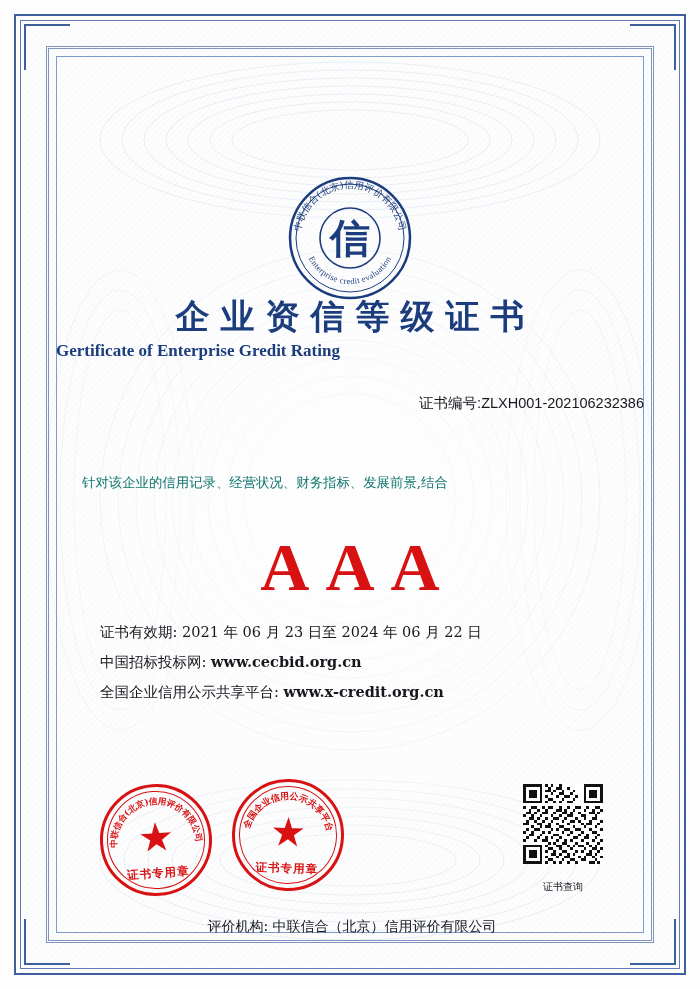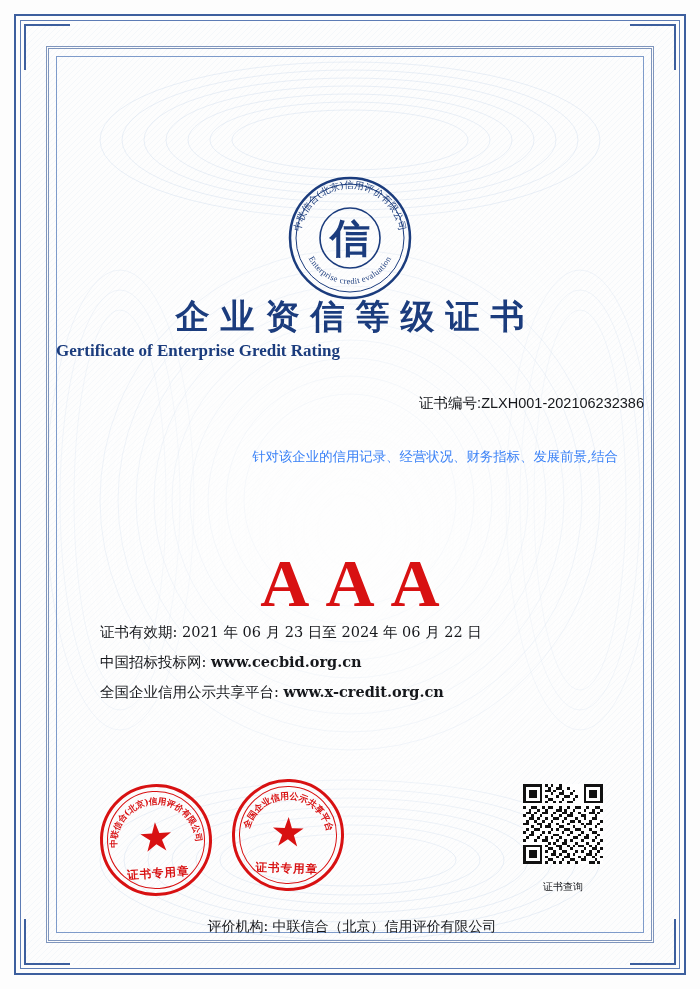--- a/index.html
+++ b/index.html
@@ -128,33 +128,33 @@
     font-family: "DejaVu Serif", serif;
     font-size: 29px;
     font-weight: bold;
     letter-spacing: 1px;
     color: #111;
   }
 
   .body-text {
     position: absolute;
     left: 26px; right: 26px;
-    top: 388px;
-    text-align: right;
+    top: 414px;
+    text-align: left;
     font-family: "DejaVu Serif", serif;
     font-size: 13.4px;
     line-height: 25px;
-    color: #3b82f6;
+    color: #0f766e;
   }
   .body-text div { white-space: nowrap; }
 
   .grade {
     position: absolute;
     left: 0; right: 0;
-    top: 488px;
+    top: 472px;
     text-align: center;
     font-family: "Liberation Serif", serif;
     font-size: 68px;
     font-weight: bold;
     letter-spacing: 16px;
     color: #d81112;
     text-indent: 16px;
   }
 
   .details {

